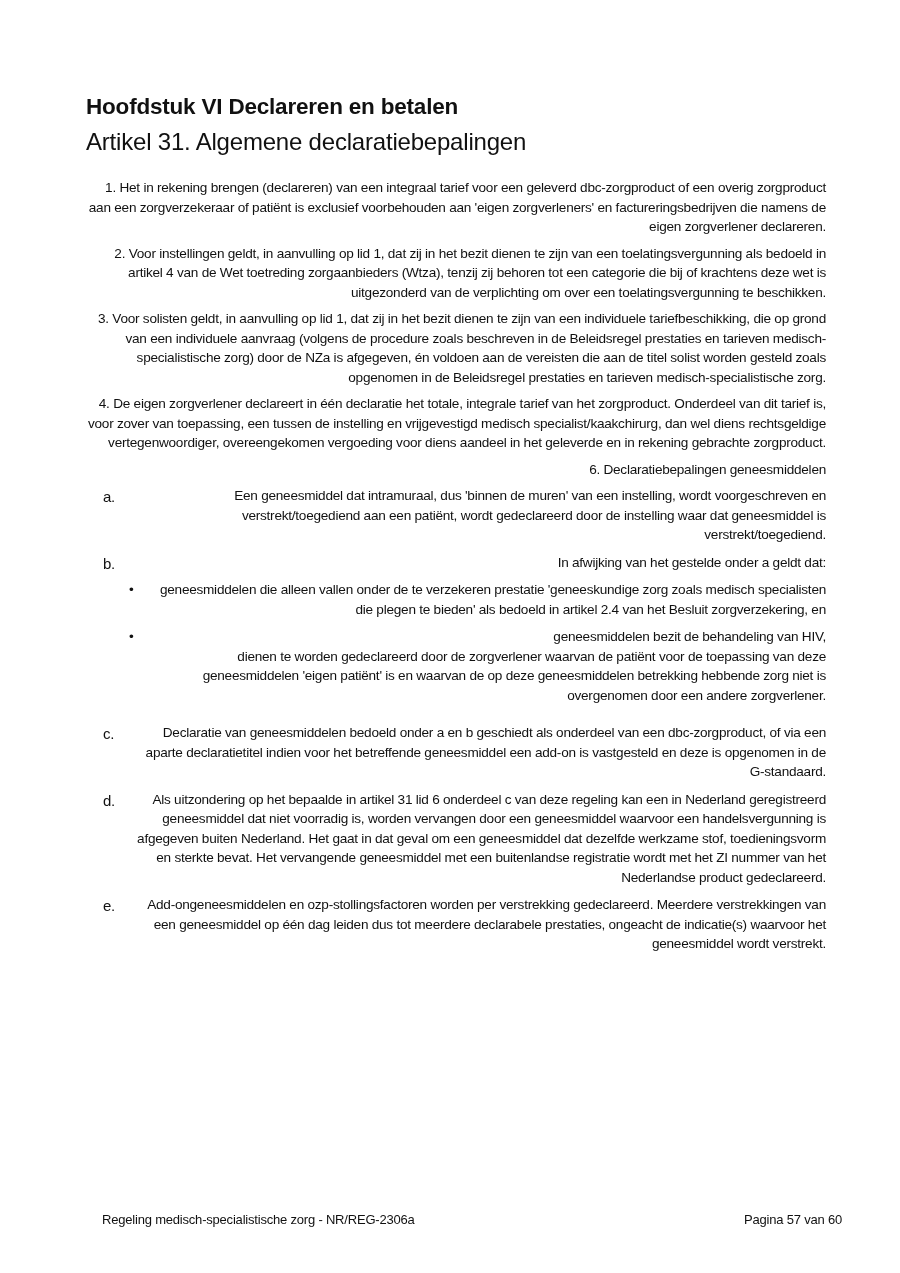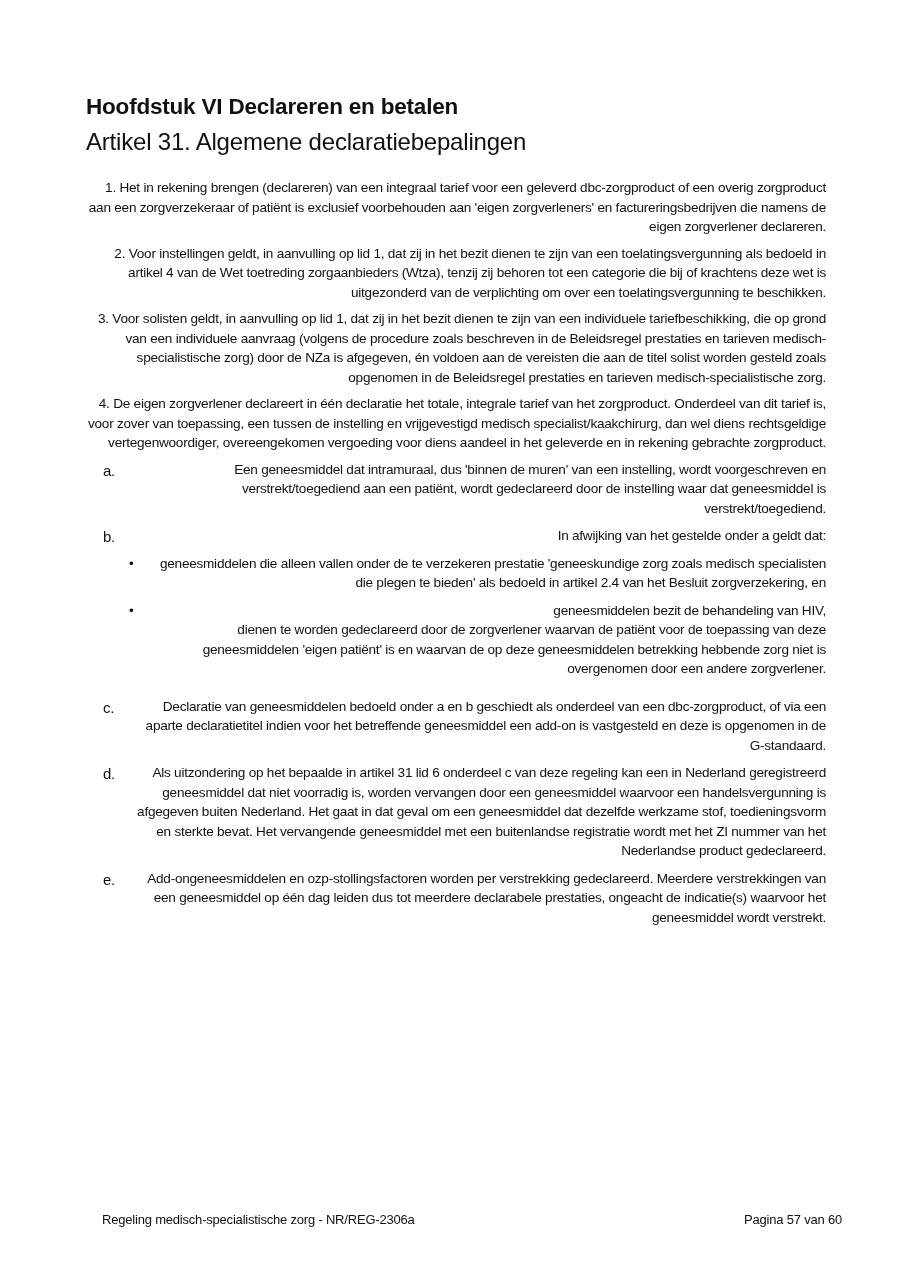--- a/index.html
+++ b/index.html
@@ -36,20 +36,21 @@
 
 <div class="page">
   <h1 class="chapter">Hoofdstuk VI Declareren en betalen</h1>
   <h2 class="article">Artikel 31. Algemene declaratiebepalingen</h2>
 
   <div class="body">
     <p class="par">1. Het in rekening brengen (declareren) van een integraal tarief voor een geleverd dbc-zorgproduct of een overig zorgproduct aan een zorgverzekeraar of patiënt is exclusief voorbehouden aan 'eigen zorgverleners' en factureringsbedrijven die namens de eigen zorgverlener declareren.</p>
     <p class="par">2. Voor instellingen geldt, in aanvulling op lid 1, dat zij in het bezit dienen te zijn van een toelatingsvergunning als bedoeld in artikel 4 van de Wet toetreding zorgaanbieders (Wtza), tenzij zij behoren tot een categorie die bij of krachtens deze wet is uitgezonderd van de verplichting om over een toelatingsvergunning te beschikken.</p>
     <p class="par">3. Voor solisten geldt, in aanvulling op lid 1, dat zij in het bezit dienen te zijn van een individuele tariefbeschikking, die op grond van een individuele aanvraag (volgens de procedure zoals beschreven in de Beleidsregel prestaties en tarieven medisch-specialistische zorg) door de NZa is afgegeven, én voldoen aan de vereisten die aan de titel solist worden gesteld zoals opgenomen in de Beleidsregel prestaties en tarieven medisch-specialistische zorg.</p>
     <p class="par">4. De eigen zorgverlener declareert in één declaratie het totale, integrale tarief van het zorgproduct. Onderdeel van dit tarief is, voor zover van toepassing, een tussen de instelling en vrijgevestigd medisch specialist/kaakchirurg, dan wel diens rechtsgeldige vertegenwoordiger, overeengekomen vergoeding voor diens aandeel in het geleverde en in rekening gebrachte zorgproduct.</p>
+    <p class="par">6. Declaratiebepalingen geneesmiddelen</p>
 
     <div class="sub">
       <span class="lbl">a.</span>
       <span>Een geneesmiddel dat intramuraal, dus 'binnen de muren' van een instelling, wordt voorgeschreven en verstrekt/toegediend aan een patiënt, wordt gedeclareerd door de instelling waar dat geneesmiddel is verstrekt/toegediend.</span>
     </div>
 
     <div class="sub">
       <span class="lbl">b.</span>
       <span>In afwijking van het gestelde onder a geldt dat:</span>
       <ul class="bullets">

